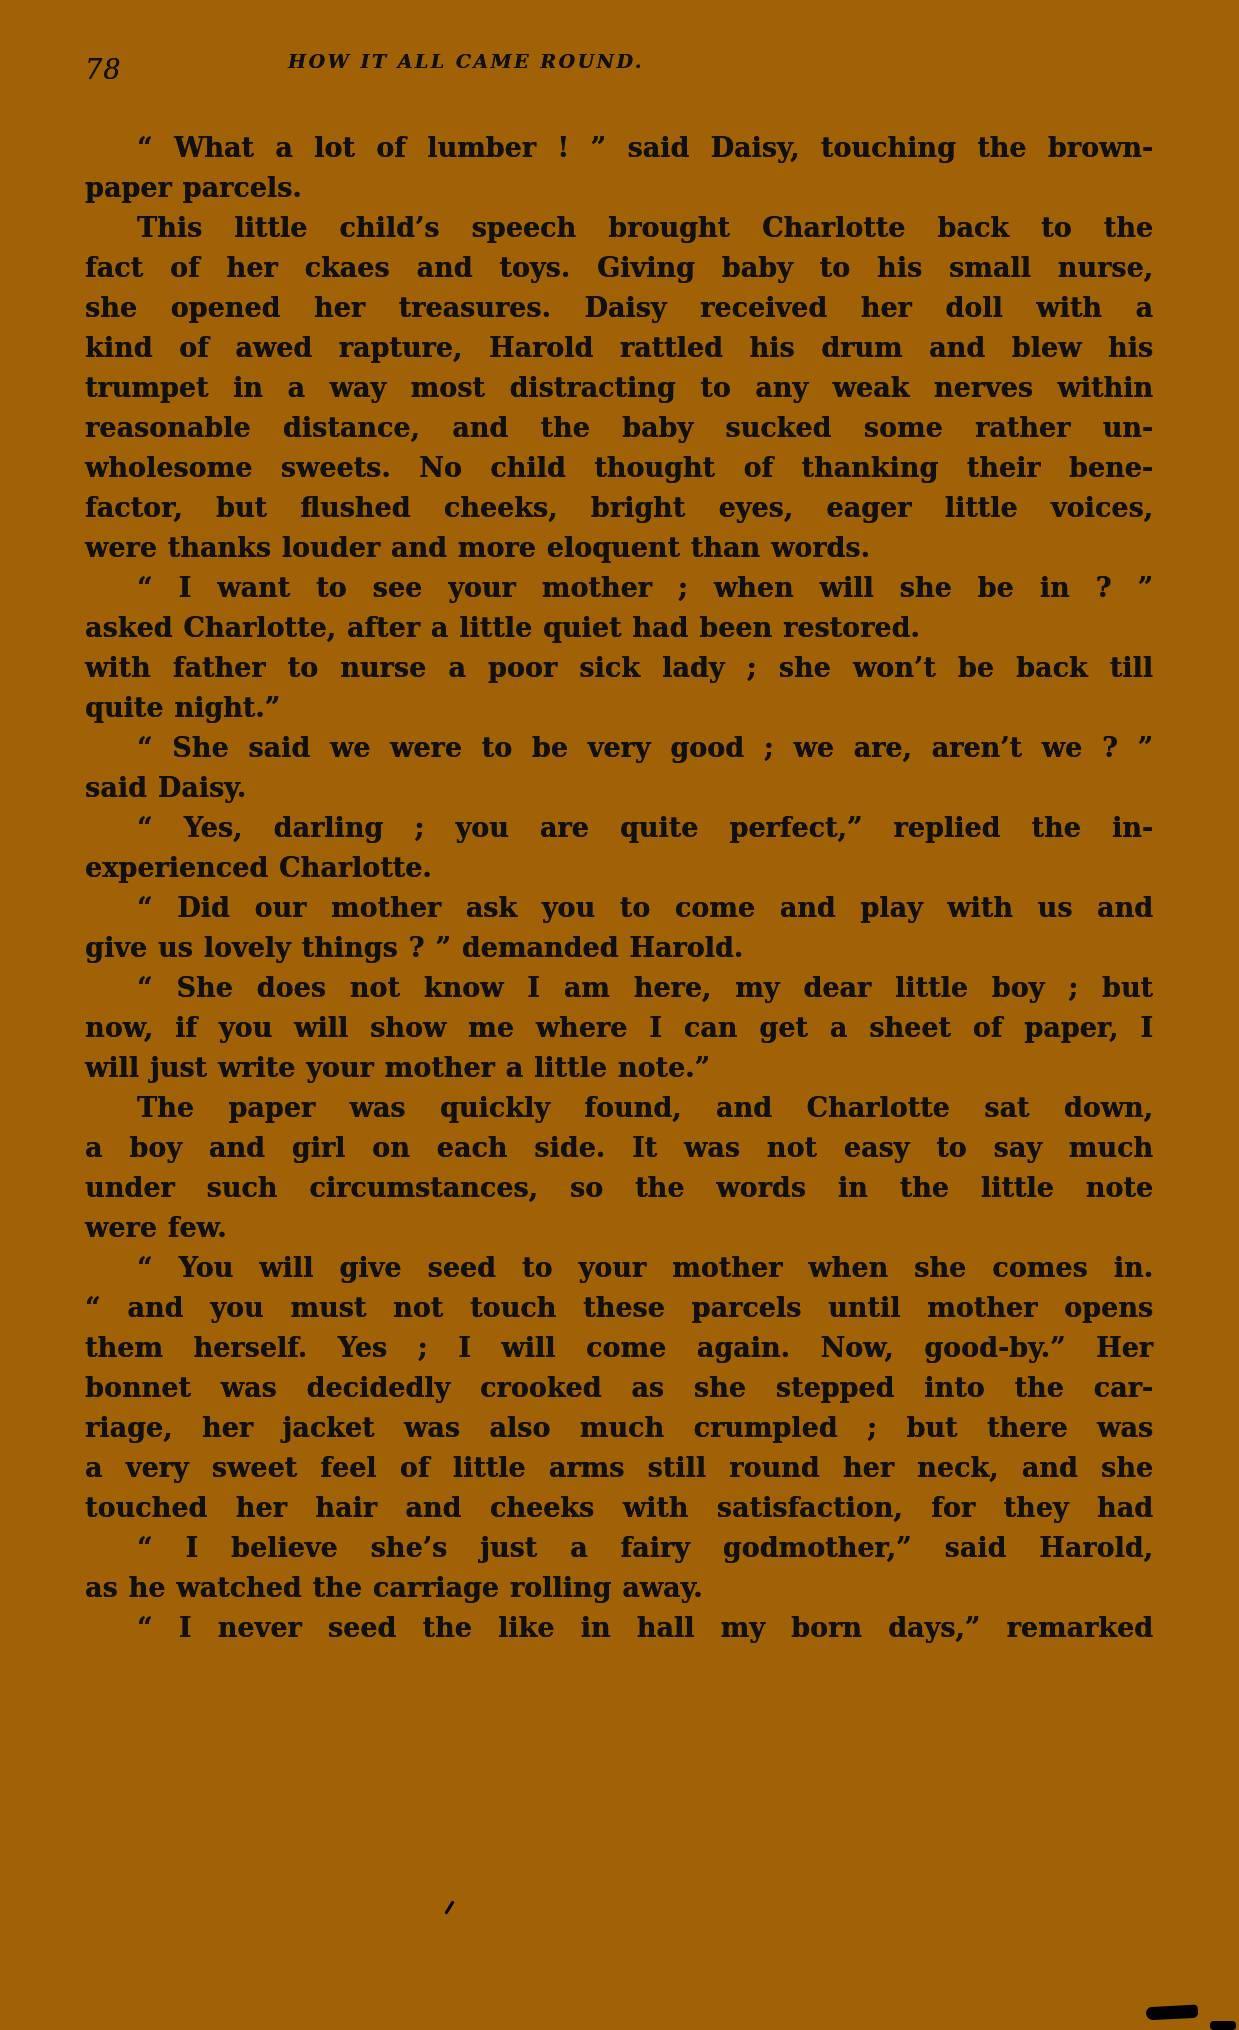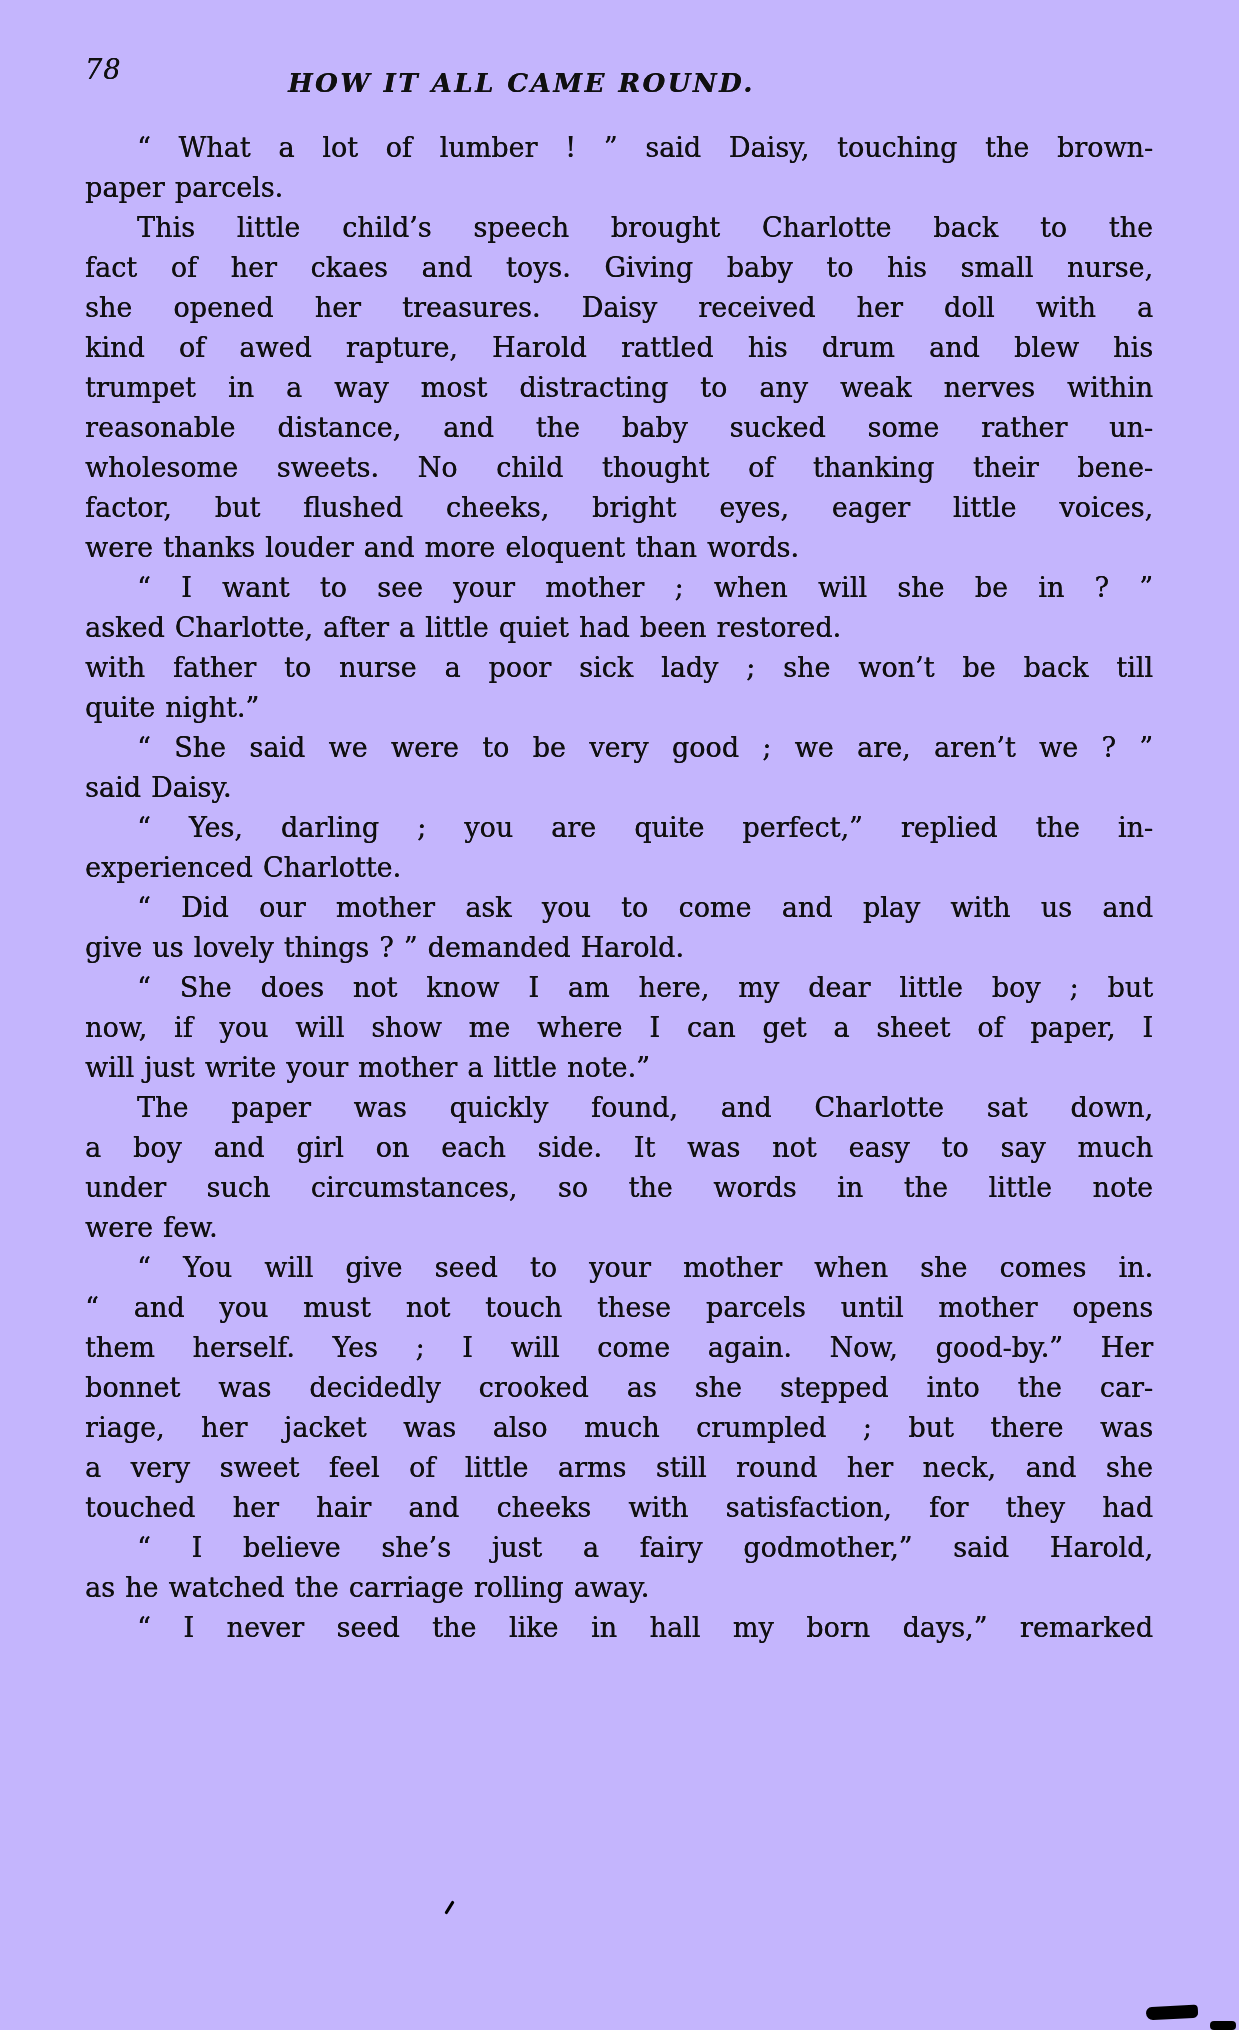--- a/index.html
+++ b/index.html
@@ -4,21 +4,21 @@
 <style>
   html, body {
     margin: 0;
     padding: 0;
     background: #ffffff;
   }
   .page {
     position: relative;
     width: 1239px;
     height: 2030px;
-    background: #c4b5fd;
+    background: #a16207;
     overflow: hidden;
     font-family: "DejaVu Serif", "Liberation Serif", serif;
     color: #101010;
   }
   
   .header {
     position: absolute;
     top: 48px;
     left: 0;
     width: 100%;
@@ -30,34 +30,34 @@
     top: 6px;
     font-size: 27px;
     font-style: italic;
     letter-spacing: 1px;
     text-shadow: 0.3px 0 0 currentColor;
   }
   .running-title {
     position: absolute;
     left: 288px;
     top: 2px;
-    font-size: 26px;
+    font-size: 19px;
     font-style: italic;
     font-weight: bold;
     letter-spacing: 2.5px;
     white-space: nowrap;
     text-shadow: 0.3px 0 0 currentColor;
-    margin-top: 18px;
   }
   
   .textblock {
     position: absolute;
     left: 85px;
     top: 128px;
     width: 1068px;
+    font-weight: bold;
   }
   .line {
     height: 40px;
     line-height: 40px;
     font-size: 27px;
     white-space: nowrap;
     text-shadow: 0.35px 0 0 currentColor;
     word-spacing: 1.5px;
   }
   .line.just {

